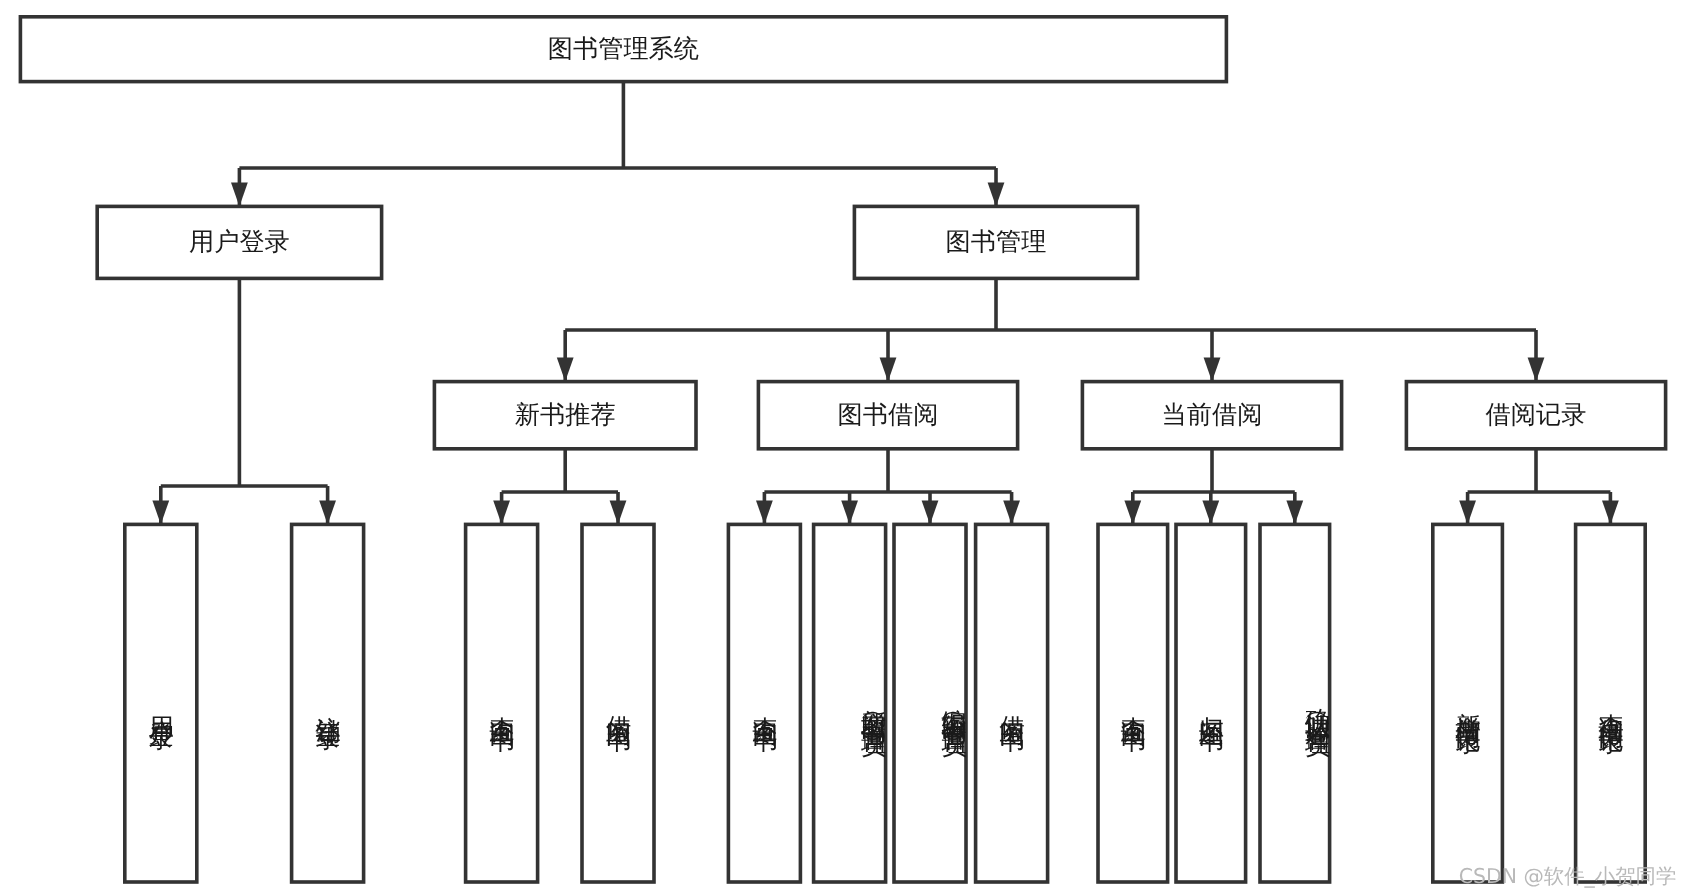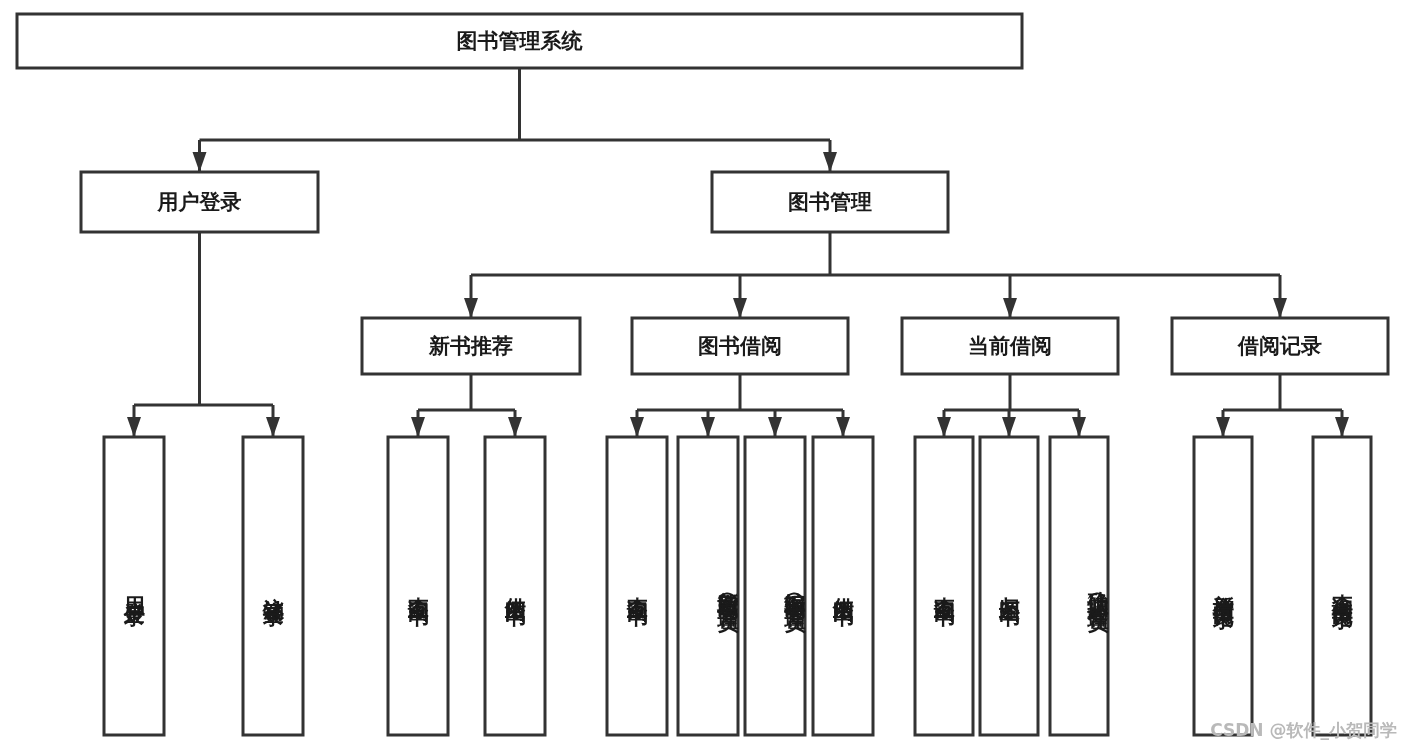--- a/index.html
+++ b/index.html
@@ -11,21 +11,20 @@
     width: 1405px;
     height: 747px;
     font-family: "DejaVu Sans", "Liberation Sans", sans-serif;
     overflow: hidden;
     position: relative;
   }
   #diagram-root {
     position: relative;
     width: 1405px;
     height: 747px;
-    font-weight: bold;
   }
   svg#tree-svg {
     position: absolute;
     left: 0;
     top: 0;
     width: 1405px;
     height: 747px;
     display: block;
   }
   .node-box {

